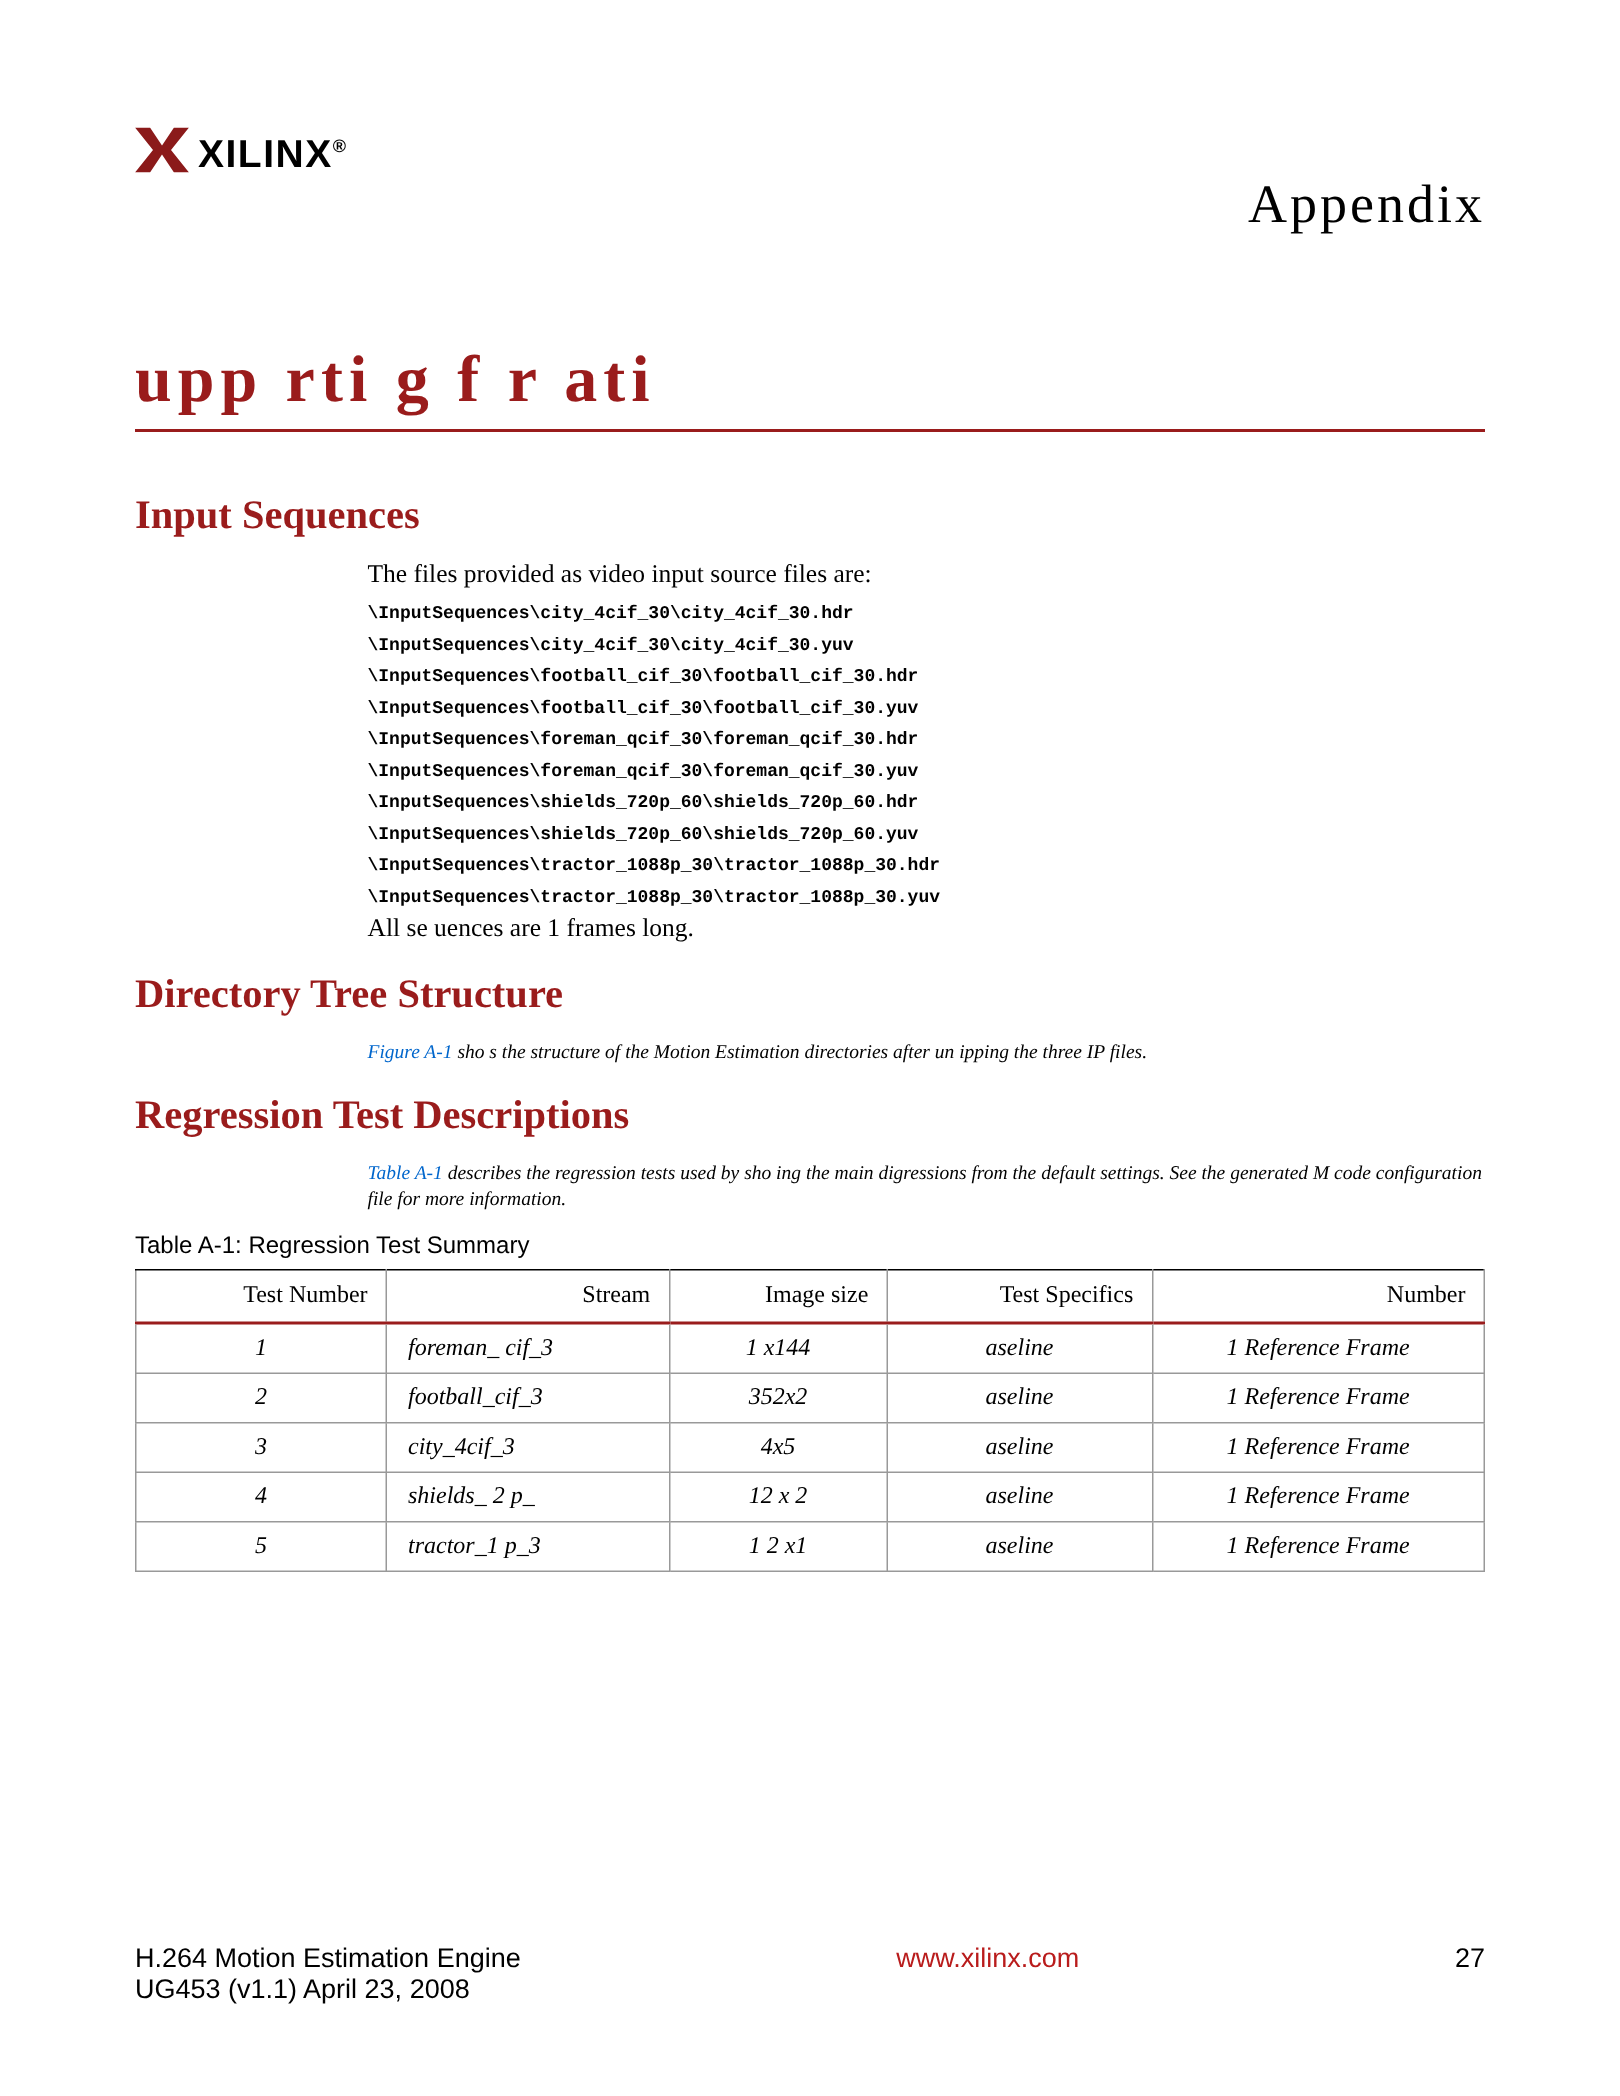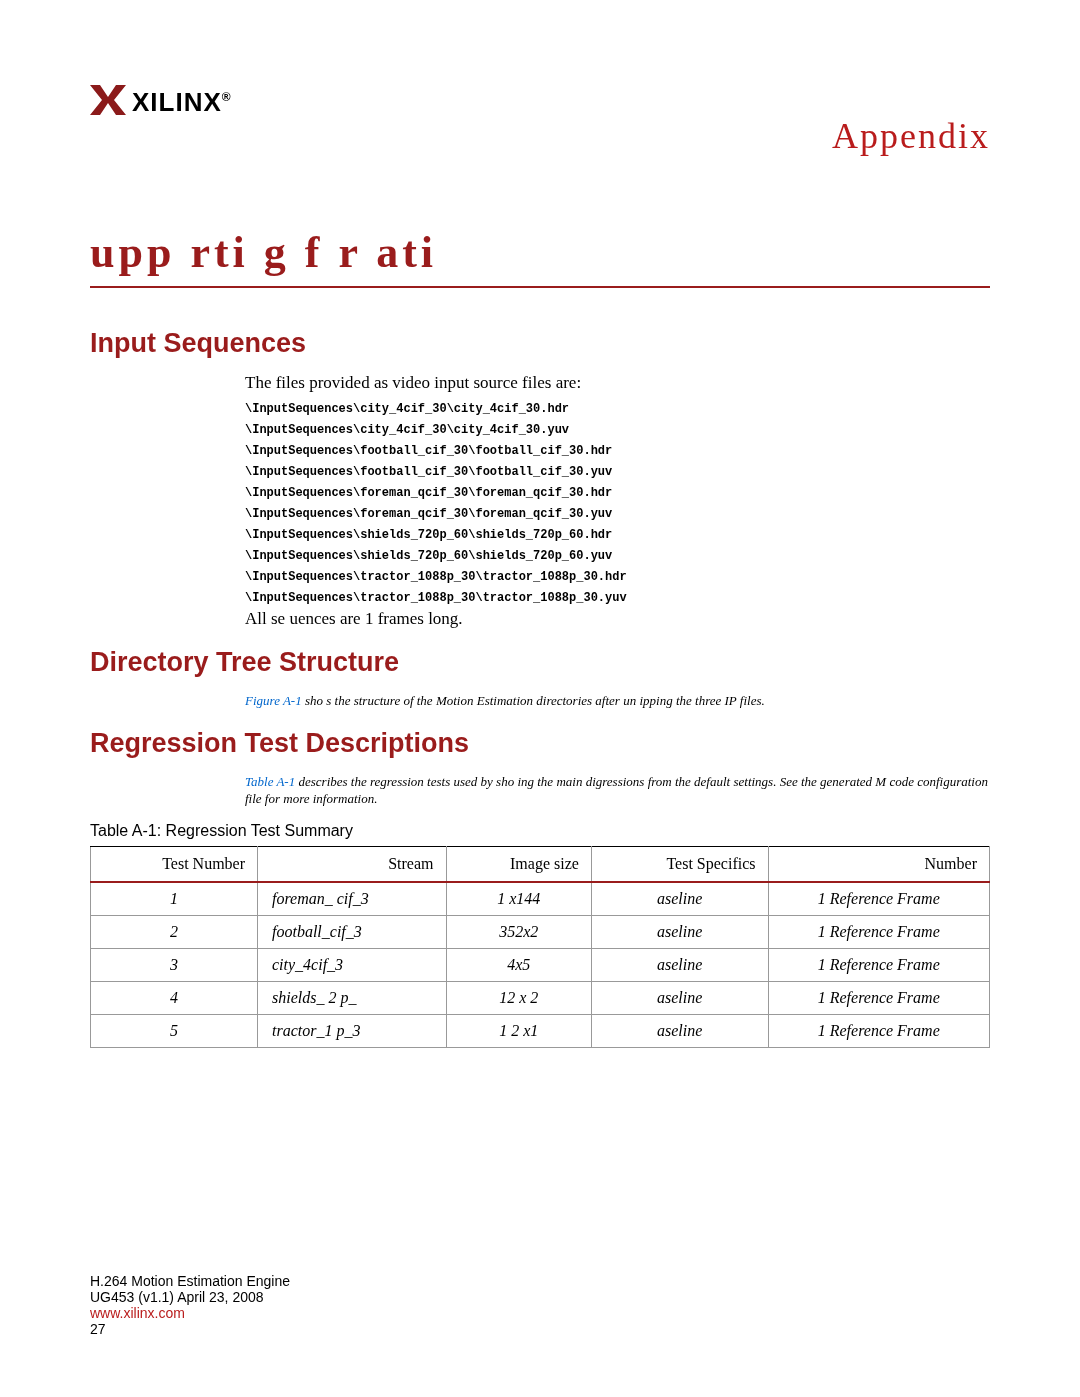--- a/index.html
+++ b/index.html
@@ -34,35 +34,35 @@
     letter-spacing: 1px;
     color: #000;
   }
   .logo-reg {
     font-size: 12px;
     vertical-align: super;
   }
   .appendix-label {
     font-family: Georgia, serif;
     font-size: 36px;
-    color: #b91c1c;
+    color: #000000;
     letter-spacing: 2px;
     margin-top: 30px;
   }
   .chapter-title {
     font-family: Georgia, serif;
     font-size: 44px;
     color: #9a1c1c;
     letter-spacing: 4px;
     padding-bottom: 8px;
     border-bottom: 2px solid #9a1c1c;
     margin-bottom: 40px;
   }
   .section-heading {
-    font-family: Liberation Sans, sans-serif;
+    font-family: Liberation Serif, serif;
     font-size: 27px;
     color: #9a1c1c;
     margin-bottom: 14px;
     margin-top: 18px;
   }
   .body-indent {
     margin-left: 155px;
   }
   .intro-italic {
     font-size: 17px;
@@ -114,25 +114,24 @@
     font-style: italic;
   }
   td.center { text-align: center; }
   td.left { text-align: left; padding-left: 14px; }
   .footer {
     position: absolute;
     bottom: 60px;
     left: 90px;
     right: 90px;
     display: flex;
-    justify-content: center;
+    justify-content: space-between;
     align-items: flex-start;
     font-family: Arial, Helvetica, sans-serif;
-    font-size: 14px;
-    flex-direction: column;
+    font-size: 18px;
   }
   .footer-left { text-align: left; }
   .footer-center { color: #b91c1c; text-align: center; }
   .footer-right { text-align: right; }
 </style>
 </head>
 <body>
 
 <div class="header">
   <div class="logo">

